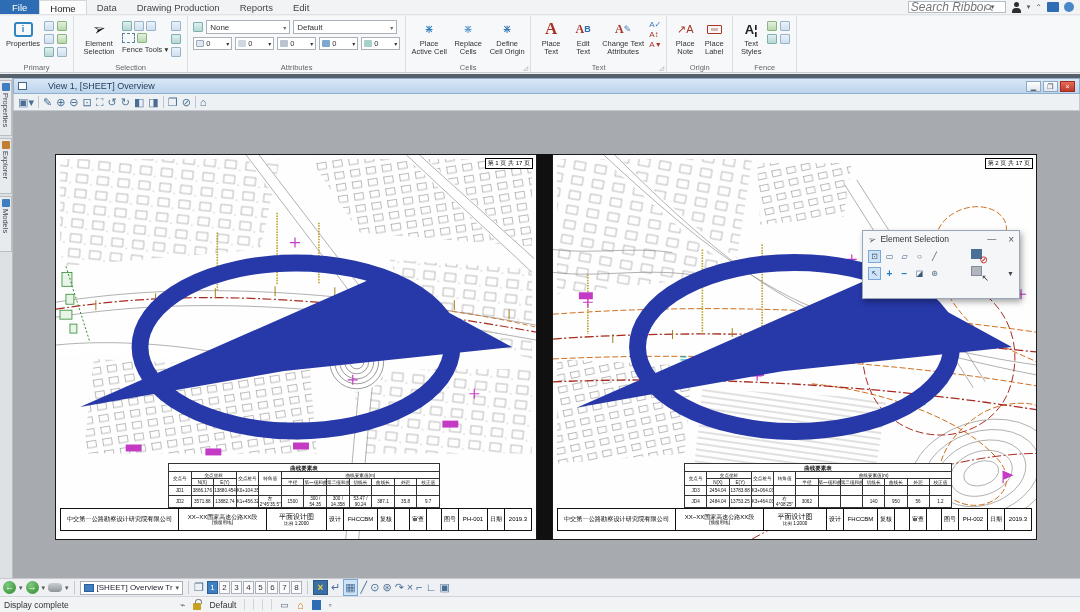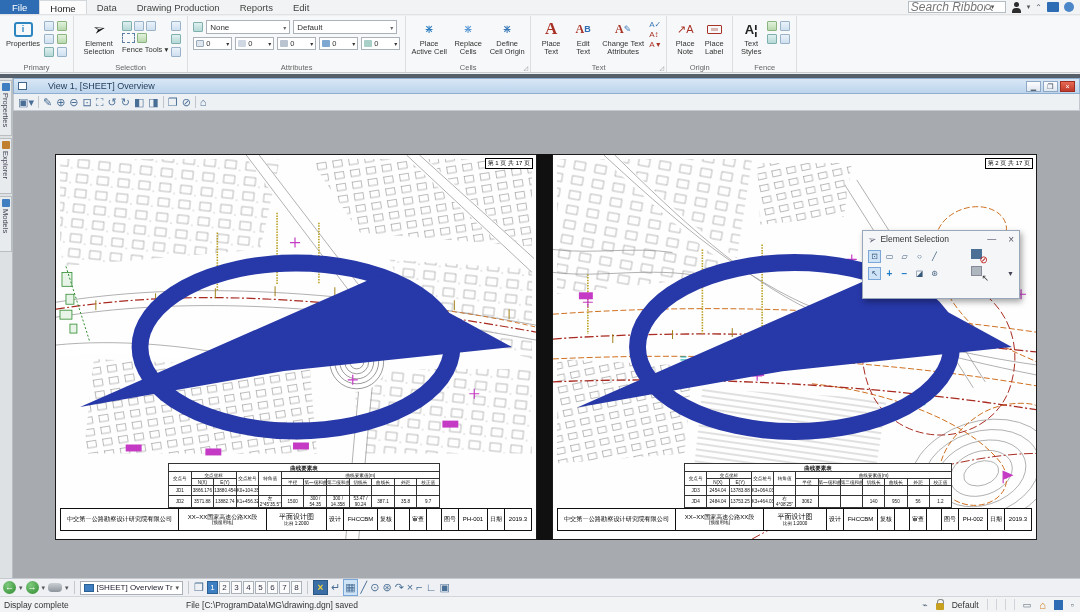--- a/index.html
+++ b/index.html
@@ -797,21 +797,20 @@
     <span class="bt-ic">⊛</span>
     <span class="bt-ic">↷</span>
     <span class="bt-ic">×</span>
     <span class="bt-ic">⌐</span>
     <span class="bt-ic">∟</span>
     <span class="bt-ic">▣</span>
   </div>
 
   <div class="statusbar">
     <span class="st-msg">Display complete</span>
-    <span class="st-file">File [C:\ProgramData\MG\drawing.dgn] saved</span>
     <div class="st-right">
       <span class="st-ic">⌁</span>
       <span class="lock"></span>
       <span>Default</span>
       <span class="st-sep"></span>
         <span class="st-sep"></span>
         <span class="st-sep"></span>
         <span class="st-sep"></span>
       <span class="st-ic">▭</span>
       <span class="st-home">⌂</span>

